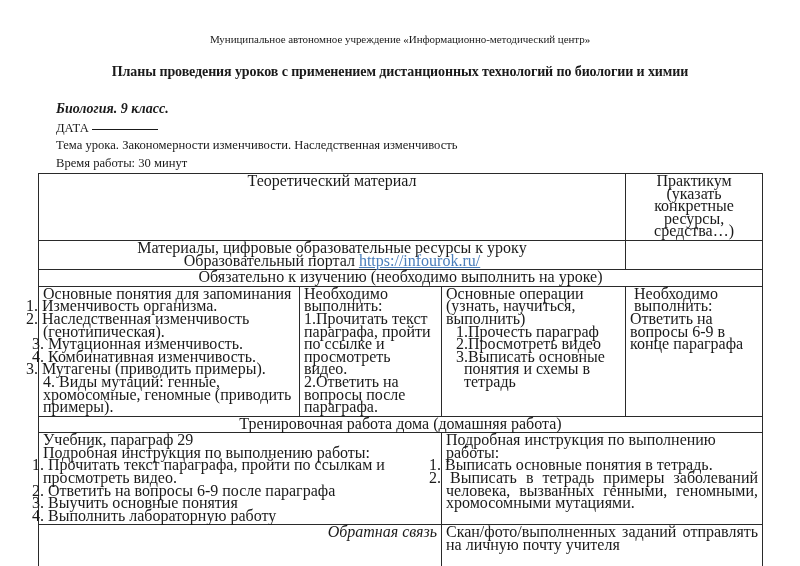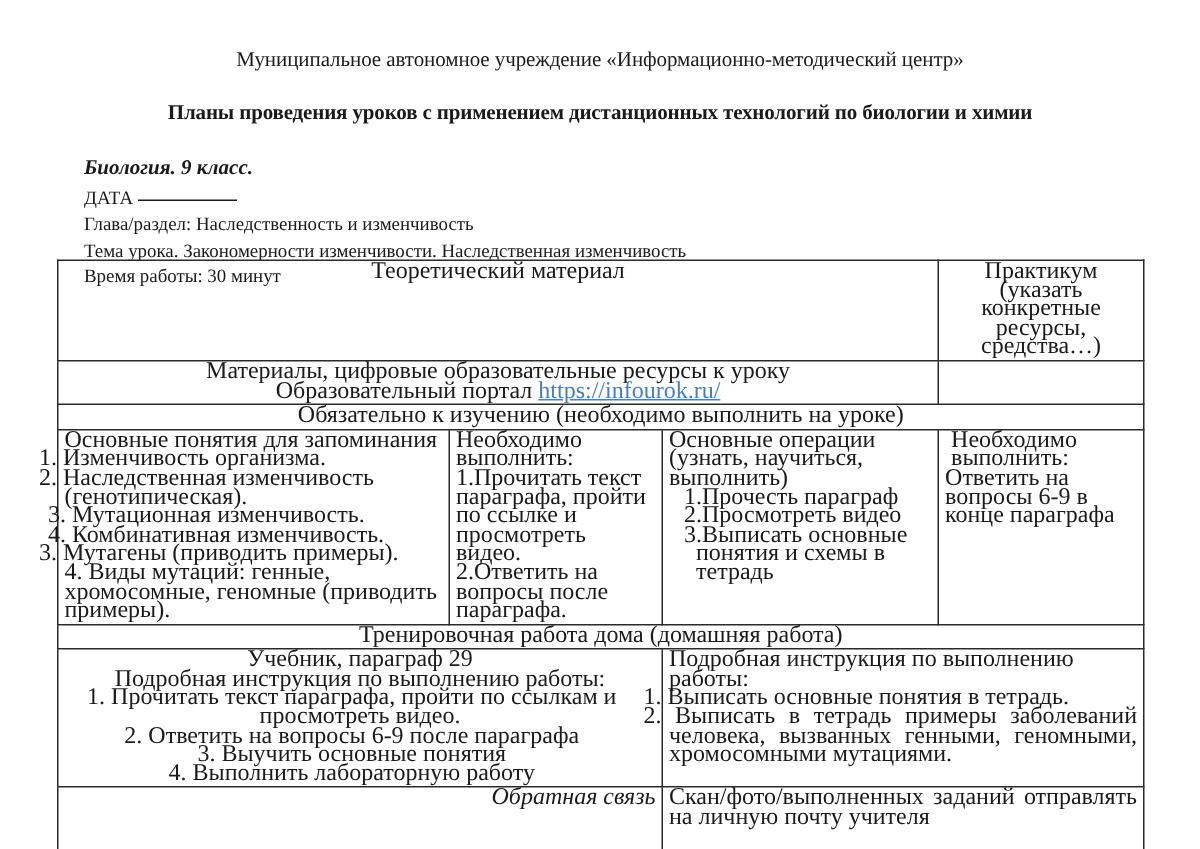--- a/index.html
+++ b/index.html
@@ -18,21 +18,21 @@
   .page {
     position: relative;
     width: 800px;
     height: 566px;
     box-sizing: border-box;
   }
 
   
   .org-line {
     text-align: center;
-    font-size: 14px;
+    font-size: 11px;
     letter-spacing: -0.05px;
     margin: 0;
     padding-top: 33px;
   }
   .doc-title {
     text-align: center;
     font-weight: bold;
     font-size: 14px;
     margin: 0;
     padding-top: 19px;
@@ -93,36 +93,35 @@
 
   ol.lst, ul.lst {
     margin: 0;
     padding: 0;
     list-style: none;
   }
   .lst li { margin: 0; padding: 0; }
   .idt { padding-left: 11px; text-indent: -11px; }
   .idt2 { padding-left: 17px; text-indent: -17px; }
   .tall { height: 96px; }
-  .tall2 { height: 76px; text-align: center; }
+  .tall2 { height: 76px; }
   .tall3 { height: 44px; }
 </style>
 </head>
 <body>
 
 <div class="page">
 
   <div class="org-line">Муниципальное автономное учреждение «Информационно-методический центр»</div>
 
   <div class="doc-title">Планы проведения уроков с применением дистанционных технологий по биологии и химии</div>
 
   <div class="meta">
     <div class="subject">Биология. 9 класс.</div>
     <div class="date-row"><span>ДАТА</span><span class="rule"></span></div>
-    <div>Глава/раздел: Наследственность и изменчивость</div>
     <div>Тема урока. Закономерности изменчивости. Наследственная изменчивость</div>
     <div>Время работы: 30 минут</div>
   </div>
 
   <div class="tbl-wrap">
     <table class="plan">
       <colgroup>
         <col style="width:261px">
         <col style="width:142px">
         <col style="width:184px">

